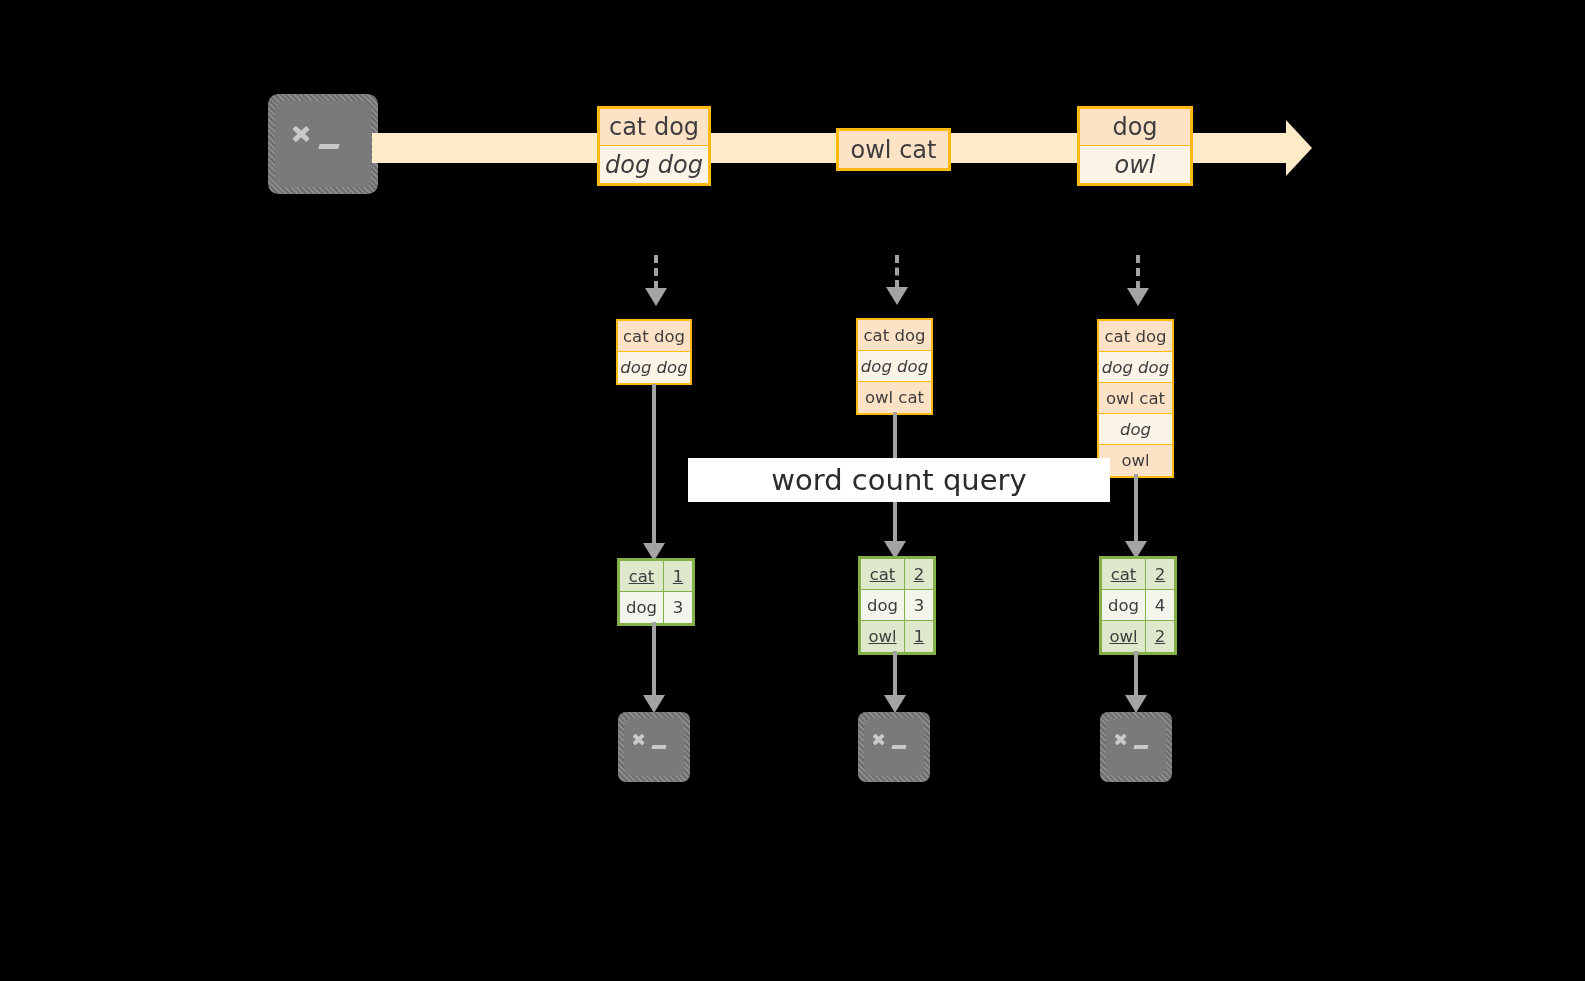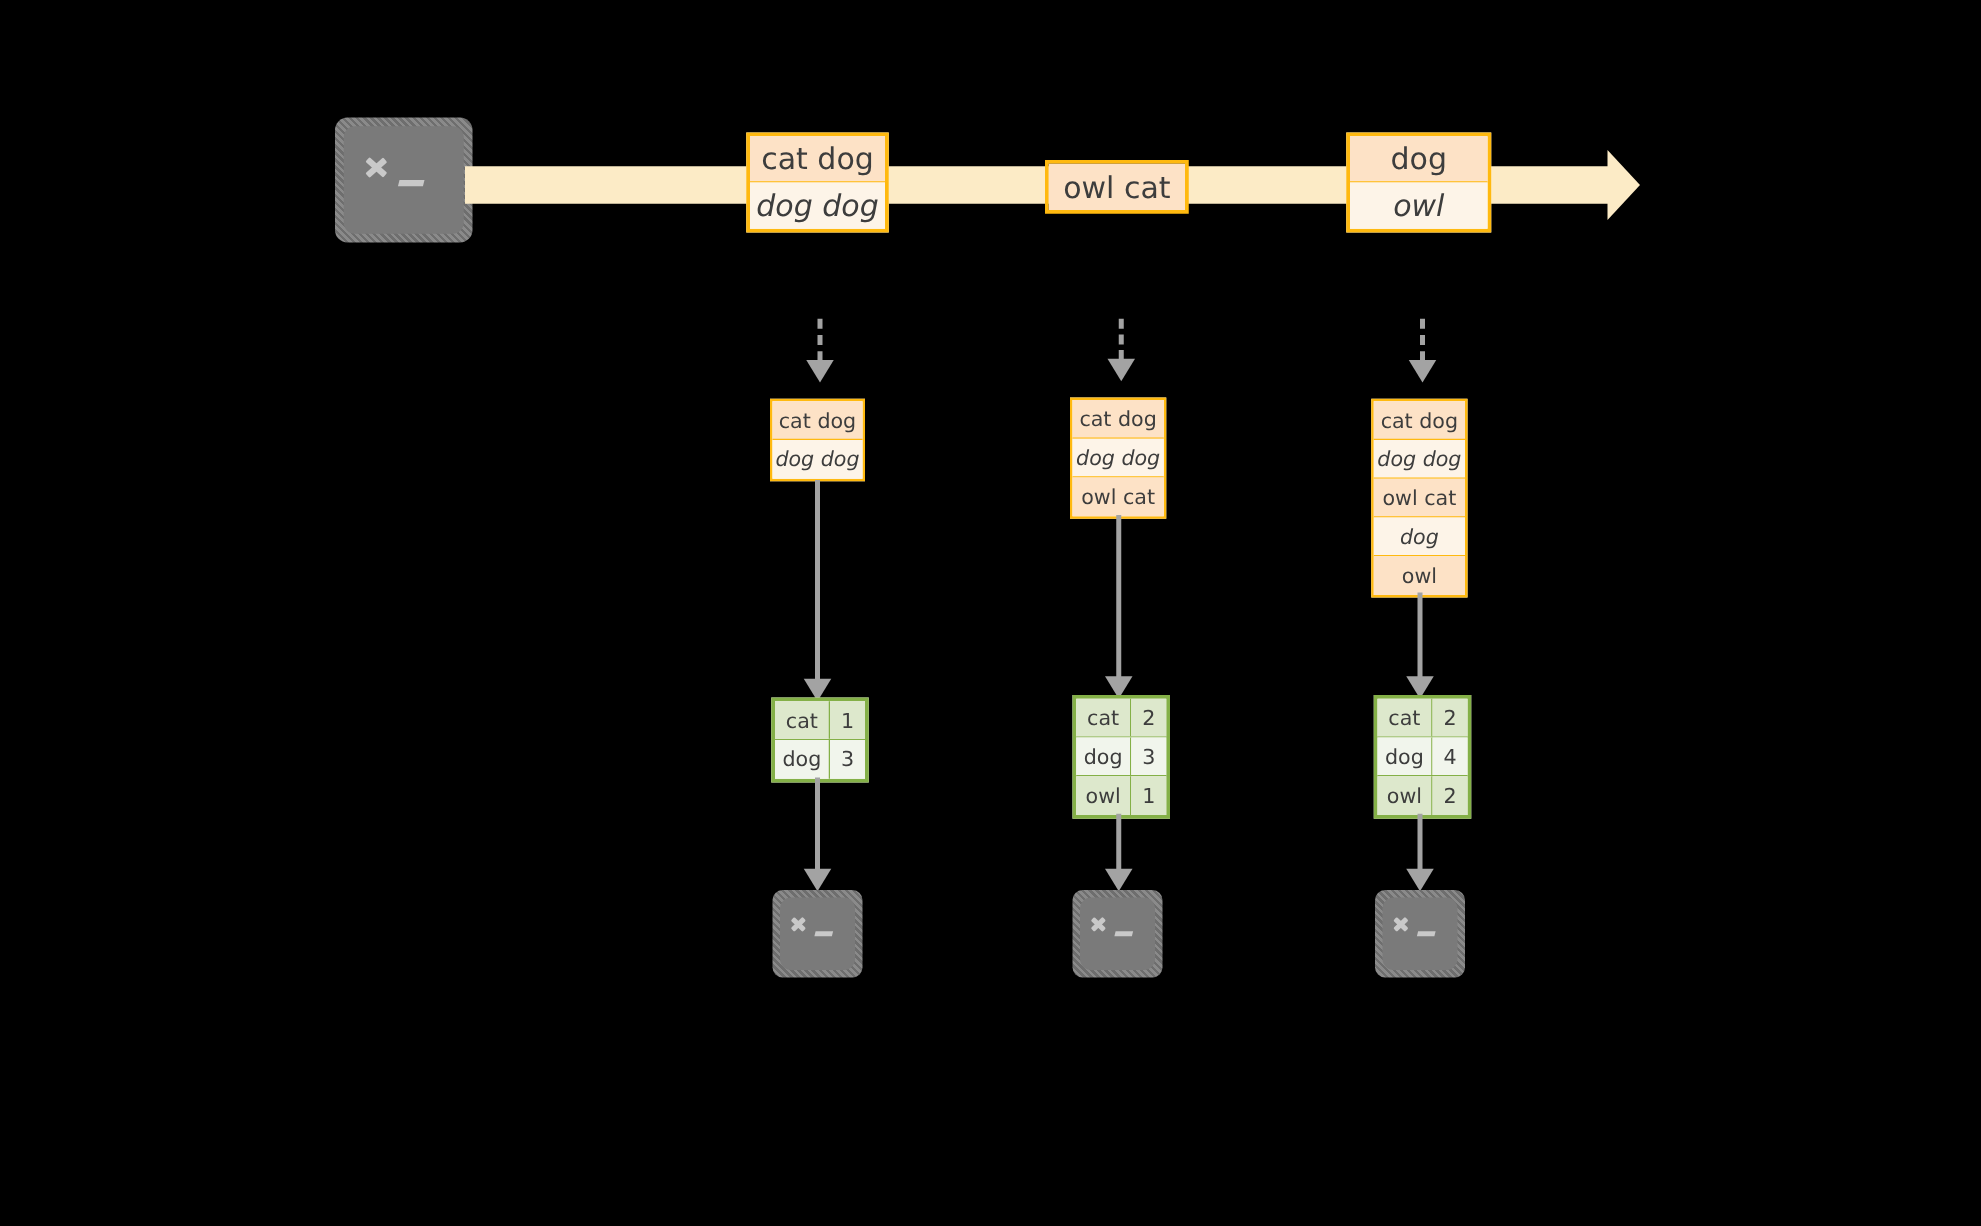--- a/index.html
+++ b/index.html
@@ -147,21 +147,21 @@
   .gcell {
     display: flex;
     align-items: center;
     justify-content: center;
     color: #3d3d3d;
     font-size: 16.5px;
     white-space: nowrap;
   }
   .gcell.key { width: 44px; border-right: 1.5px solid #84b047; }
   .gcell.val { width: 28px; }
-  .grow.dark  .gcell { background: #dde8cc; }
+  .grow.dark  .gcell { background: #dde8cc; text-decoration: underline; }
   .grow.light .gcell { background: #f1f5ec; }
 
   
   .vline {
     position: absolute;
     width: 4px;
     background: #a3a3a3;
   }
   .vline.dashed {
     background: none;
@@ -245,20 +245,21 @@
     <div class="orow dark">owl</div>
   </div>
 
   <div class="vline" style="left:652px; top:384px; height:162px;"></div>
   <div class="vhead" style="left:643px; top:543px;"></div>
   <div class="vline" style="left:893px; top:412px; height:132px;"></div>
   <div class="vhead" style="left:884px; top:541px;"></div>
   <div class="vline" style="left:1134px; top:474px; height:70px;"></div>
   <div class="vhead" style="left:1125px; top:541px;"></div>
 
+  <div class="qlabel">word count query</div>
 
   <div class="gbox" style="left:617px; top:558px;">
     <div class="grow dark">
       <div class="gcell key">cat</div>
       <div class="gcell val">1</div>
     </div>
     <div class="grow light">
       <div class="gcell key">dog</div>
       <div class="gcell val">3</div>
     </div>

